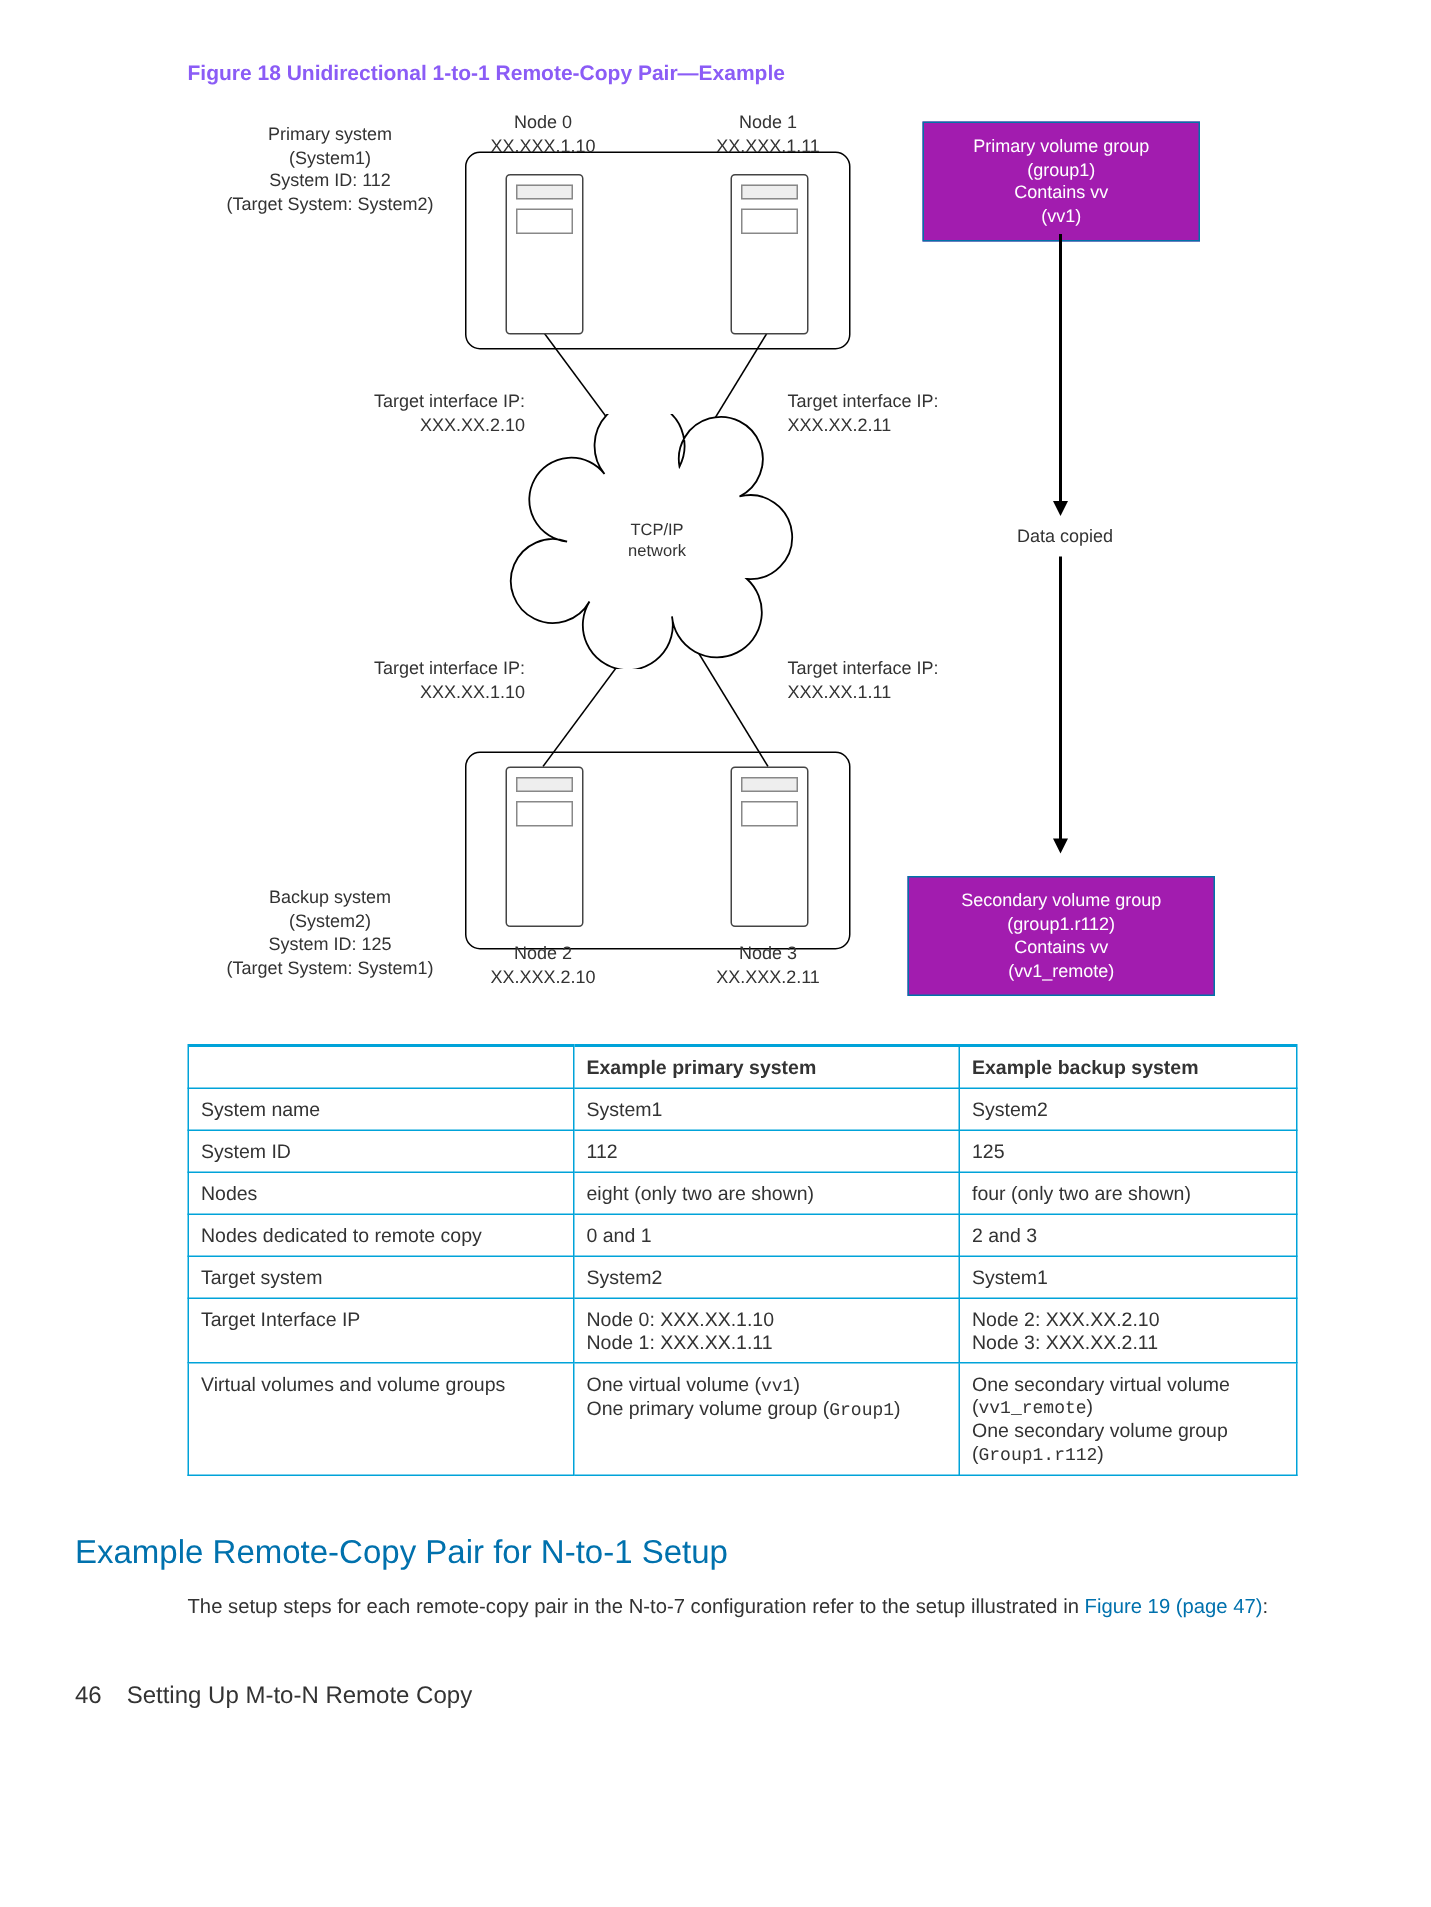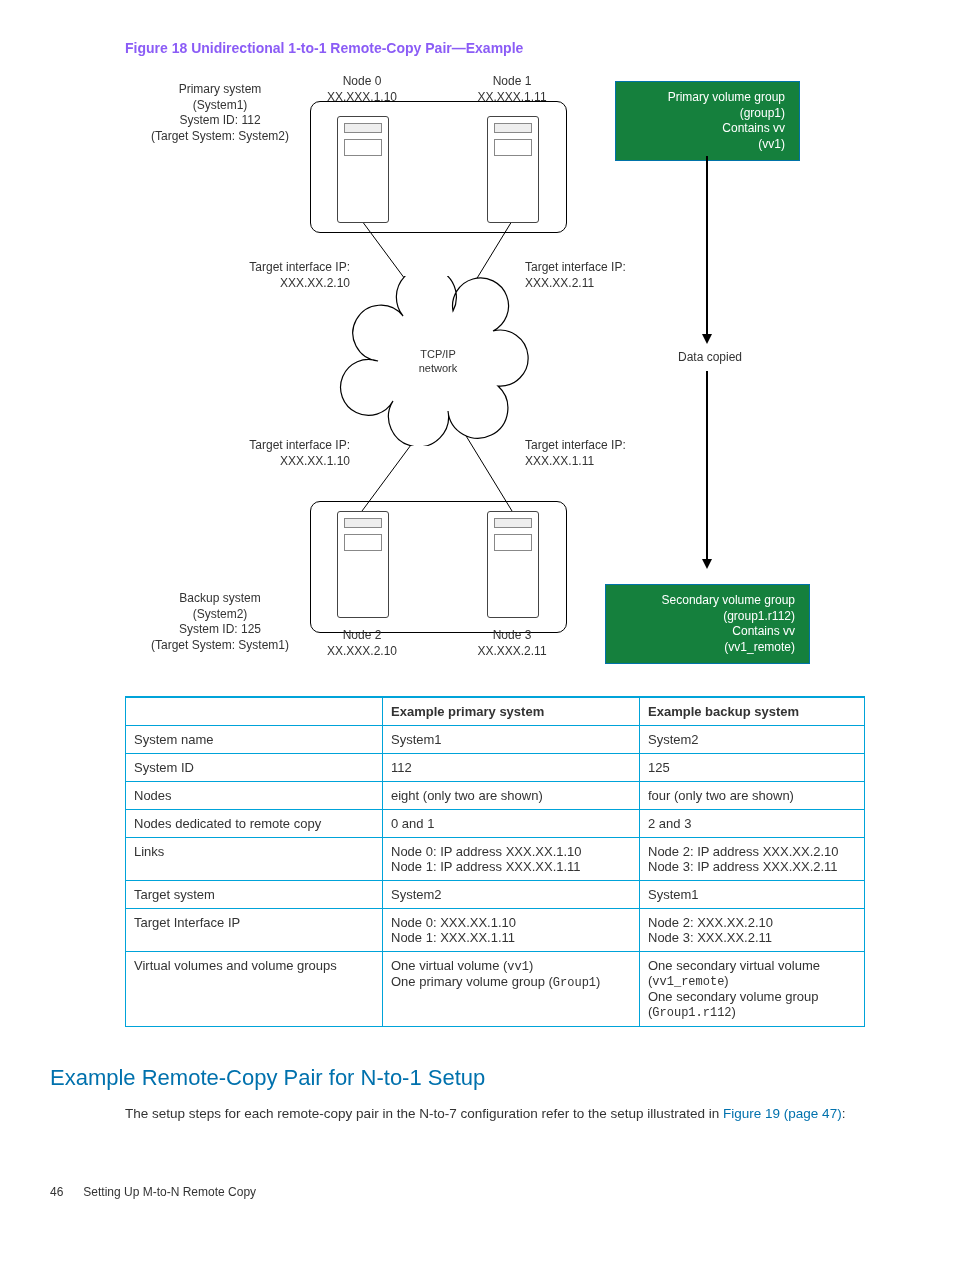--- a/index.html
+++ b/index.html
@@ -51,25 +51,25 @@
   }
   .server::after {
     content: '';
     position: absolute;
     top: 22px; left: 6px; right: 6px;
     height: 15px;
     border: 1px solid #888;
   }
   .volume-box {
     position: absolute;
-    background: #15803d;
+    background: #a21caf;
     border: 1px solid #0073a8;
     color: #fff;
     font-size: 12px;
-    text-align: right;
+    text-align: center;
     padding: 8px 14px;
     line-height: 1.3;
   }
   .cloud {
     position: absolute;
   }
   .cloud svg { display: block; }
   .cloud-label {
     position: absolute;
     top: 50%; left: 50%;
@@ -115,22 +115,22 @@
     font-size: 22px;
     margin: 38px 0 4px 0;
   }
   .body-text {
     font-size: 13.5px;
     margin-left: 75px;
     line-height: 1.35;
   }
   .link { color: #0071ad; }
   .footer {
-    margin-top: 62px;
-    font-size: 12px;
+    margin-top: 42px;
+    font-size: 16px;
   }
   .footer .pagenum { display: inline-block; width: 30px; }
 </style>
 </head>
 <body>
 
 <div class="figure-title">Figure 18 Unidirectional 1-to-1 Remote-Copy Pair—Example</div>
 
 <div class="diagram-container">
 
@@ -255,25 +255,20 @@
         <td>Nodes</td>
         <td>eight (only two are shown)</td>
         <td>four (only two are shown)</td>
       </tr>
       <tr>
         <td>Nodes dedicated to remote copy</td>
         <td>0 and 1</td>
         <td>2 and 3</td>
       </tr>
       <tr>
-        <td>Links</td>
-        <td>Node 0: IP address XXX.XX.1.10<br>Node 1: IP address XXX.XX.1.11</td>
-        <td>Node 2: IP address XXX.XX.2.10<br>Node 3: IP address XXX.XX.2.11</td>
-      </tr>
-      <tr>
         <td>Target system</td>
         <td>System2</td>
         <td>System1</td>
       </tr>
       <tr>
         <td>Target Interface IP</td>
         <td>Node 0: XXX.XX.1.10<br>Node 1: XXX.XX.1.11</td>
         <td>Node 2: XXX.XX.2.10<br>Node 3: XXX.XX.2.11</td>
       </tr>
       <tr>

